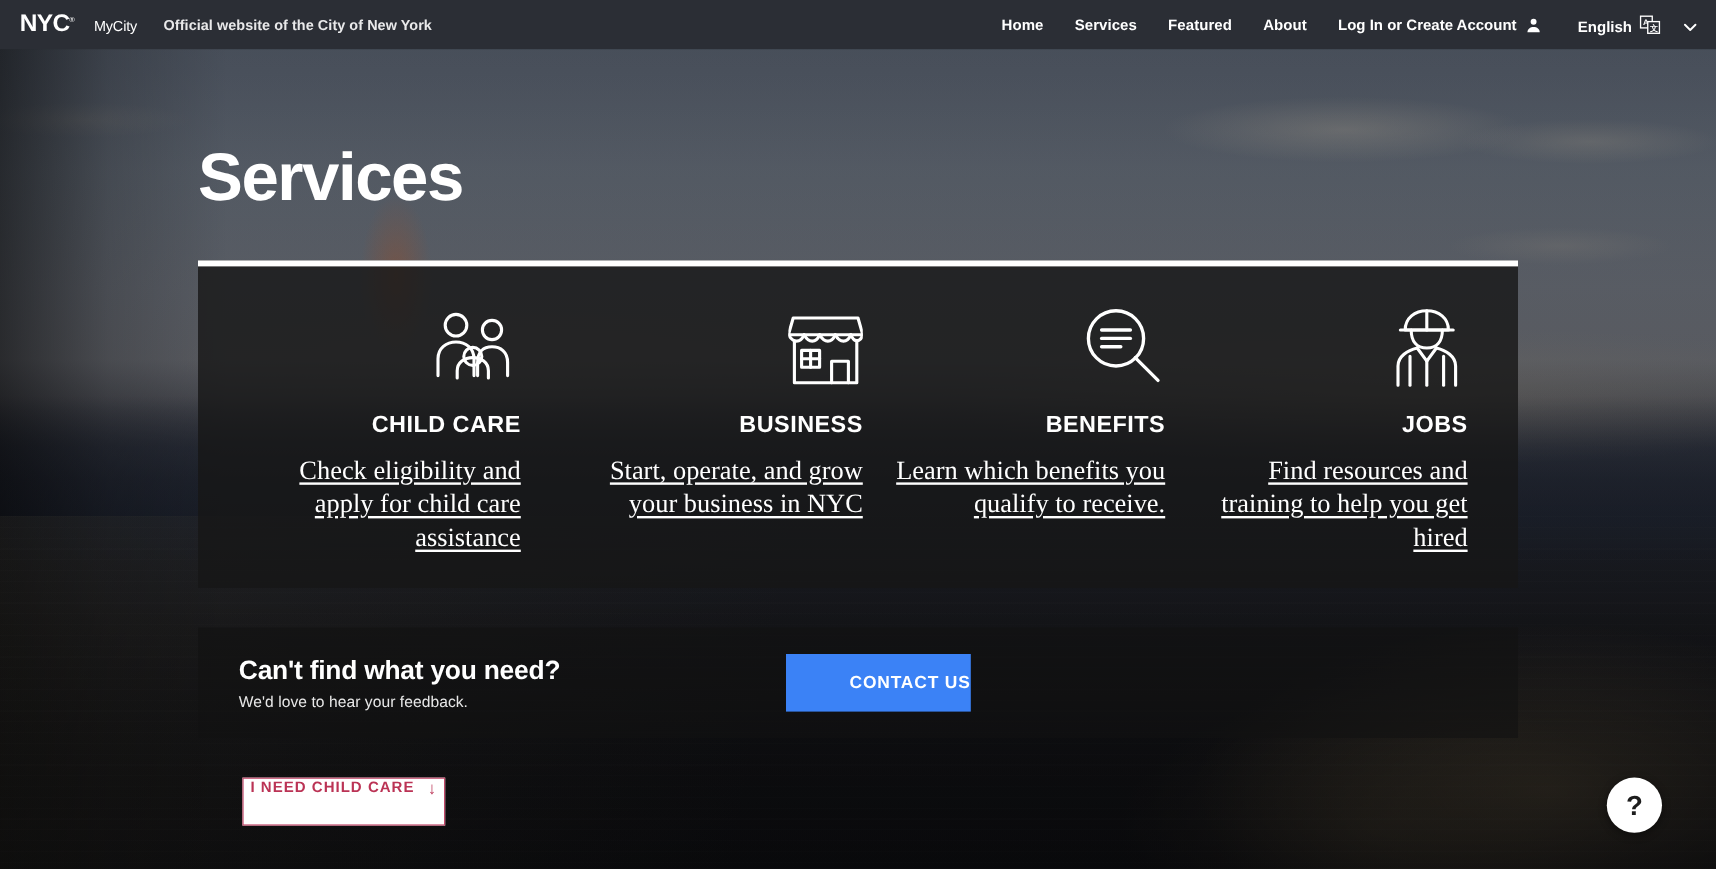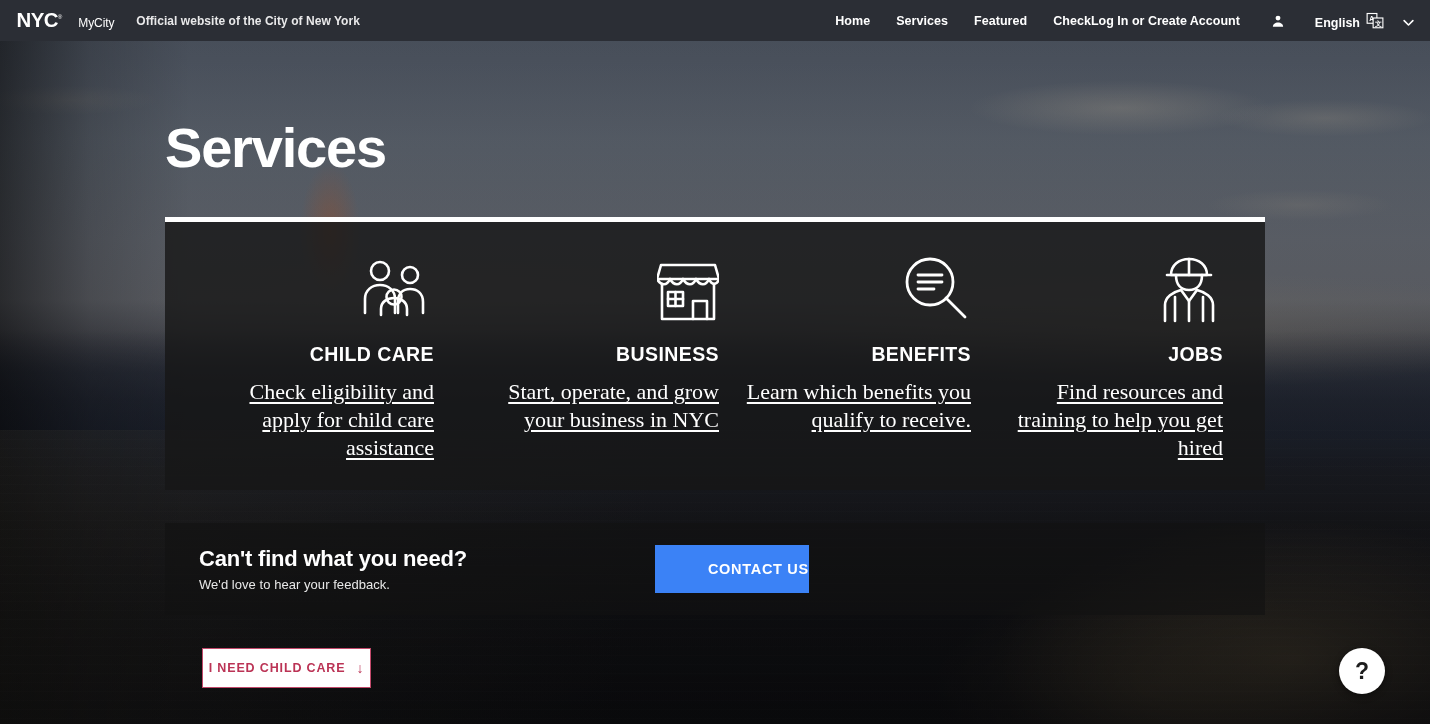--- a/index.html
+++ b/index.html
@@ -153,22 +153,22 @@
     font-weight: bold;
     color: #ffffff;
     margin-left: 26px;
     text-decoration: none;
     cursor: pointer;
     letter-spacing: 0.05px;
   }
   .nav-link:first-child { margin-left: 0; }
   .nav-account {
     display: flex; align-items: center;
-    cursor: pointer;
-    gap: 24px;
+    margin-left: 26px;
+    cursor: pointer;
   }
   .nav-account .nav-acct-label {
     font-size: 12.5px; font-weight: bold; color: #fff;
   }
   .person-icon {
     width: 14px; height: 14px; margin-left: 7px;
     display: inline-block;
   }
   .lang-group {
     display: flex; align-items: flex-end;
@@ -275,21 +275,21 @@
     width: 169px; height: 40px;
     background: #ffffff;
     border: 1.5px solid #c2496a;
     color: #bb3355;
     font-size: 12.5px;
     font-weight: bold;
     letter-spacing: 0.85px;
     cursor: pointer;
     z-index: 12;
     display: flex;
-    align-items: center;
+    align-items: flex-start;
     justify-content: center;
     font-family: "Liberation Sans", sans-serif;
   }
   .cta-arrow { margin-left: 11px; font-size: 14px; font-weight: normal; }
 
   
   .help-fab {
     position: absolute;
     left: 1339px; top: 648px;
     width: 46px; height: 46px;
@@ -322,21 +322,21 @@
       <span class="nyc-mark"><span>NYC</span><sup>®</sup></span>
       <span class="brand-mycity">MyCity</span>
     </div>
 
     <div class="official-text">Official website of the City of New York</div>
 
     <div class="nav-right">
       <a class="nav-link">Home</a>
       <a class="nav-link">Services</a>
       <a class="nav-link">Featured</a>
-      <a class="nav-link">Check</a>
+      <a class="nav-link">About</a>
 
       <div class="nav-account">
         <span class="nav-acct-label">Log In or Create Account</span>
         <span class="person-icon">
           <svg viewBox="0 0 24 24" width="14" height="14" fill="#ffffff">
             <circle cx="12" cy="7" r="4.2"></circle>
             <path d="M3.2 22c0-4.8 3.9-7.6 8.8-7.6S20.8 17.2 20.8 22z"></path>
           </svg>
         </span>
       </div>

